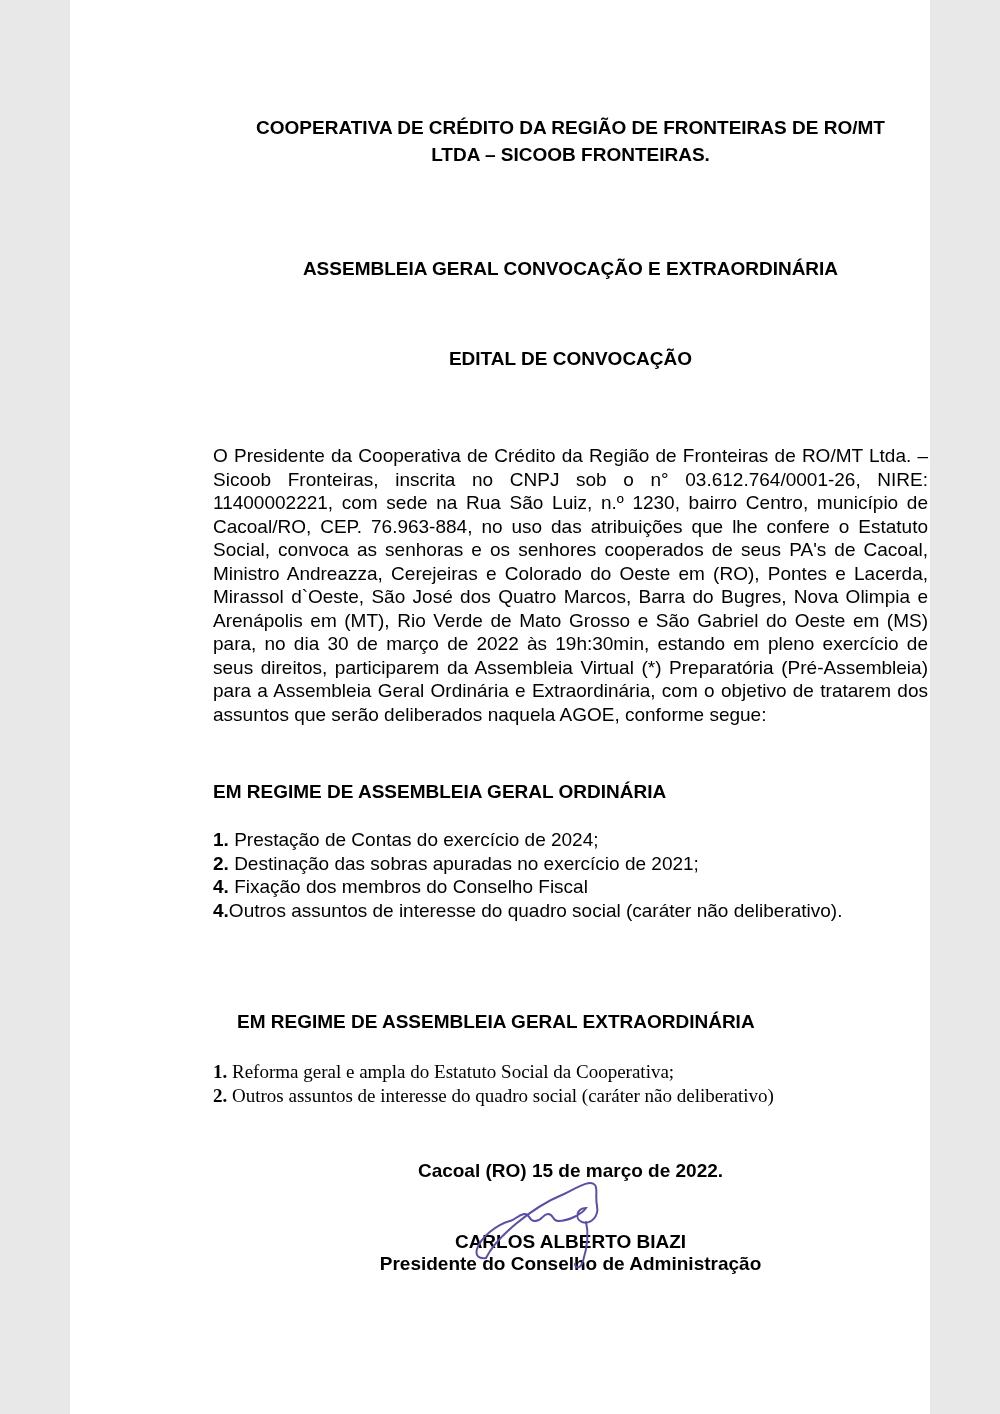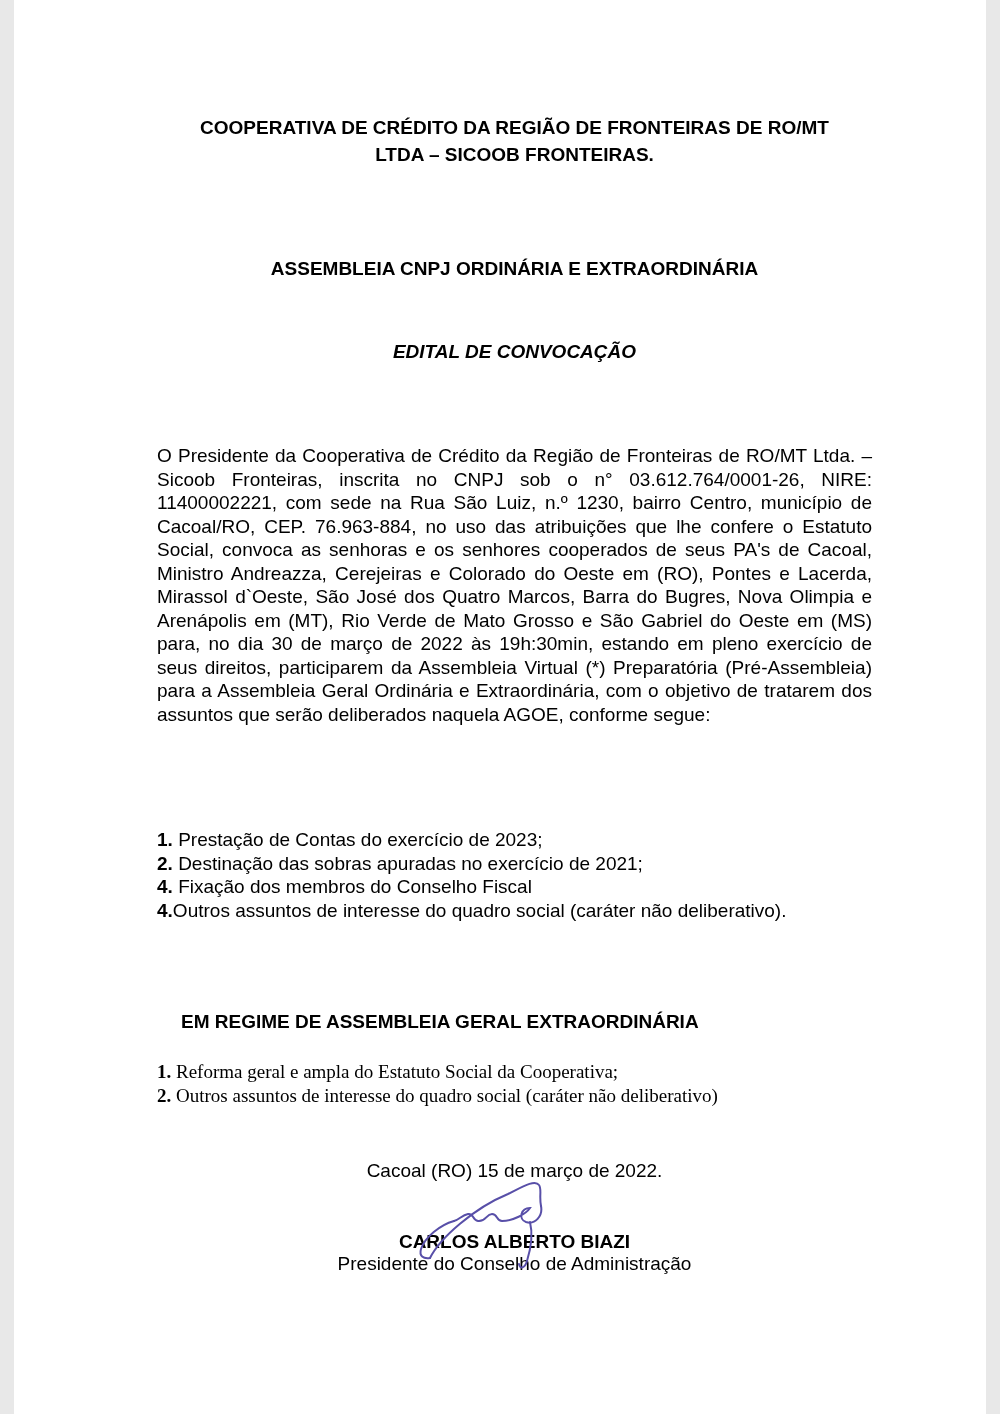--- a/index.html
+++ b/index.html
@@ -1,31 +1,31 @@
 <!DOCTYPE html>
 <html lang="pt-BR"><head>
 <meta charset="utf-8">
 <style>
   html,body{margin:0;padding:0;background:#e8e8e8;}
   .page{
     position:relative;
-    width:972px;
+    width:860px;
     height:1414px;
     margin:0 auto;
     background:#ffffff;
     font-family:"Liberation Sans","DejaVu Sans",sans-serif;
     color:#000000;
     overflow:hidden;
   }
   .blk{position:absolute;left:143px;width:715px;}
-  .center{text-align:center;}
+  .center{text-align:center;font-weight:bold;}
   .t19{font-size:19px;}
   .title{top:114px;line-height:27px;font-weight:bold;}
   .subtitle{top:233px;line-height:24px;font-weight:bold;}
-  .edital{top:340px;line-height:24px;font-weight:bold;font-style:italic;}
+  .edital{top:347px;line-height:24px;font-weight:bold;}
   .intro{top:444px;line-height:23.5px;text-align:justify;}
   .ago-h{top:780px;line-height:23.5px;font-weight:bold;}
   .ago-list{top:828px;line-height:23.5px;text-align:justify;}
   .age-h{top:1010px;line-height:23.5px;font-weight:bold;margin-left:24px;}
   .age-list{top:1060px;line-height:23.5px;text-align:justify;font-family:Liberation Serif, serif;}
   .age-list .list-item + .list-item{}
   .item-num{font-weight:bold;white-space:pre;}
   .date-line{top:1159px;line-height:23.5px;}
   .signer-name{top:1230px;line-height:23.5px;font-weight:bold;}
   .signer-role{top:1252px;line-height:23.5px;}
@@ -43,30 +43,31 @@
 
 <div class="page">
 
   <div class="blk center title t19">
     <span>COOPERATIVA DE CRÉDITO DA REGIÃO DE FRONTEIRAS DE RO/MT</span><br>
     <span>LTDA – SICOOB FRONTEIRAS.</span>
   </div>
 
   <div class="blk center subtitle t19">
     <br>
-    <span>ASSEMBLEIA CNPJ ORDINÁRIA E EXTRAORDINÁRIA</span>
+    <span>ASSEMBLEIA GERAL CONVOCAÇÃO E EXTRAORDINÁRIA</span>
   </div>
 
   <div class="blk center edital t19">EDITAL DE CONVOCAÇÃO</div>
 
   <div class="blk intro t19">O Presidente da Cooperativa de Crédito da Região de Fronteiras de RO/MT Ltda. – Sicoob Fronteiras, inscrita no CNPJ sob o n° 03.612.764/0001-26, NIRE: 11400002221, com sede na Rua São Luiz, n.º 1230, bairro Centro, município de Cacoal/RO, CEP. 76.963-884, no uso das atribuições que lhe confere o Estatuto Social, convoca as senhoras e os senhores cooperados de seus PA's de Cacoal, Ministro Andreazza, Cerejeiras e Colorado do Oeste em (RO), Pontes e Lacerda, Mirassol d`Oeste, São José dos Quatro Marcos, Barra do Bugres, Nova Olimpia e Arenápolis em (MT), Rio Verde de Mato Grosso e São Gabriel do Oeste em (MS) para, no dia 30 de março de 2022 às 19h:30min, estando em pleno exercício de seus direitos, participarem da Assembleia Virtual (*) Preparatória (Pré-Assembleia) para a Assembleia Geral Ordinária e Extraordinária, com o objetivo de tratarem dos assuntos que serão deliberados naquela AGOE, conforme segue:</div>
 
+  <div class="blk ago-h t19">EM REGIME DE ASSEMBLEIA GERAL ORDINÁRIA</div>
 
   <div class="blk ago-list t19">
-    <div class="list-item"><span class="item-num">1. </span><span>Prestação de Contas do exercício de 2023;</span></div>
+    <div class="list-item"><span class="item-num">1. </span><span>Prestação de Contas do exercício de 2024;</span></div>
     <div class="list-item"><span class="item-num">2. </span><span>Destinação das sobras apuradas no exercício de 2021;</span></div>
     <div class="list-item"><span class="item-num">4. </span><span>Fixação dos membros do Conselho Fiscal</span></div>
     <div class="list-item"><span class="item-num">4.</span><span>Outros assuntos de interesse do quadro social (caráter não deliberativo).</span></div>
   </div>
 
   <div class="blk age-h t19">EM REGIME DE ASSEMBLEIA GERAL EXTRAORDINÁRIA</div>
 
   <div class="blk age-list t19">
     <div class="list-item"><span class="item-num">1. </span><span>Reforma geral e ampla do Estatuto Social da Cooperativa;</span></div>
     <div class="list-item"><span class="item-num">2. </span><span>Outros assuntos de interesse do quadro social (caráter não deliberativo)</span></div>

